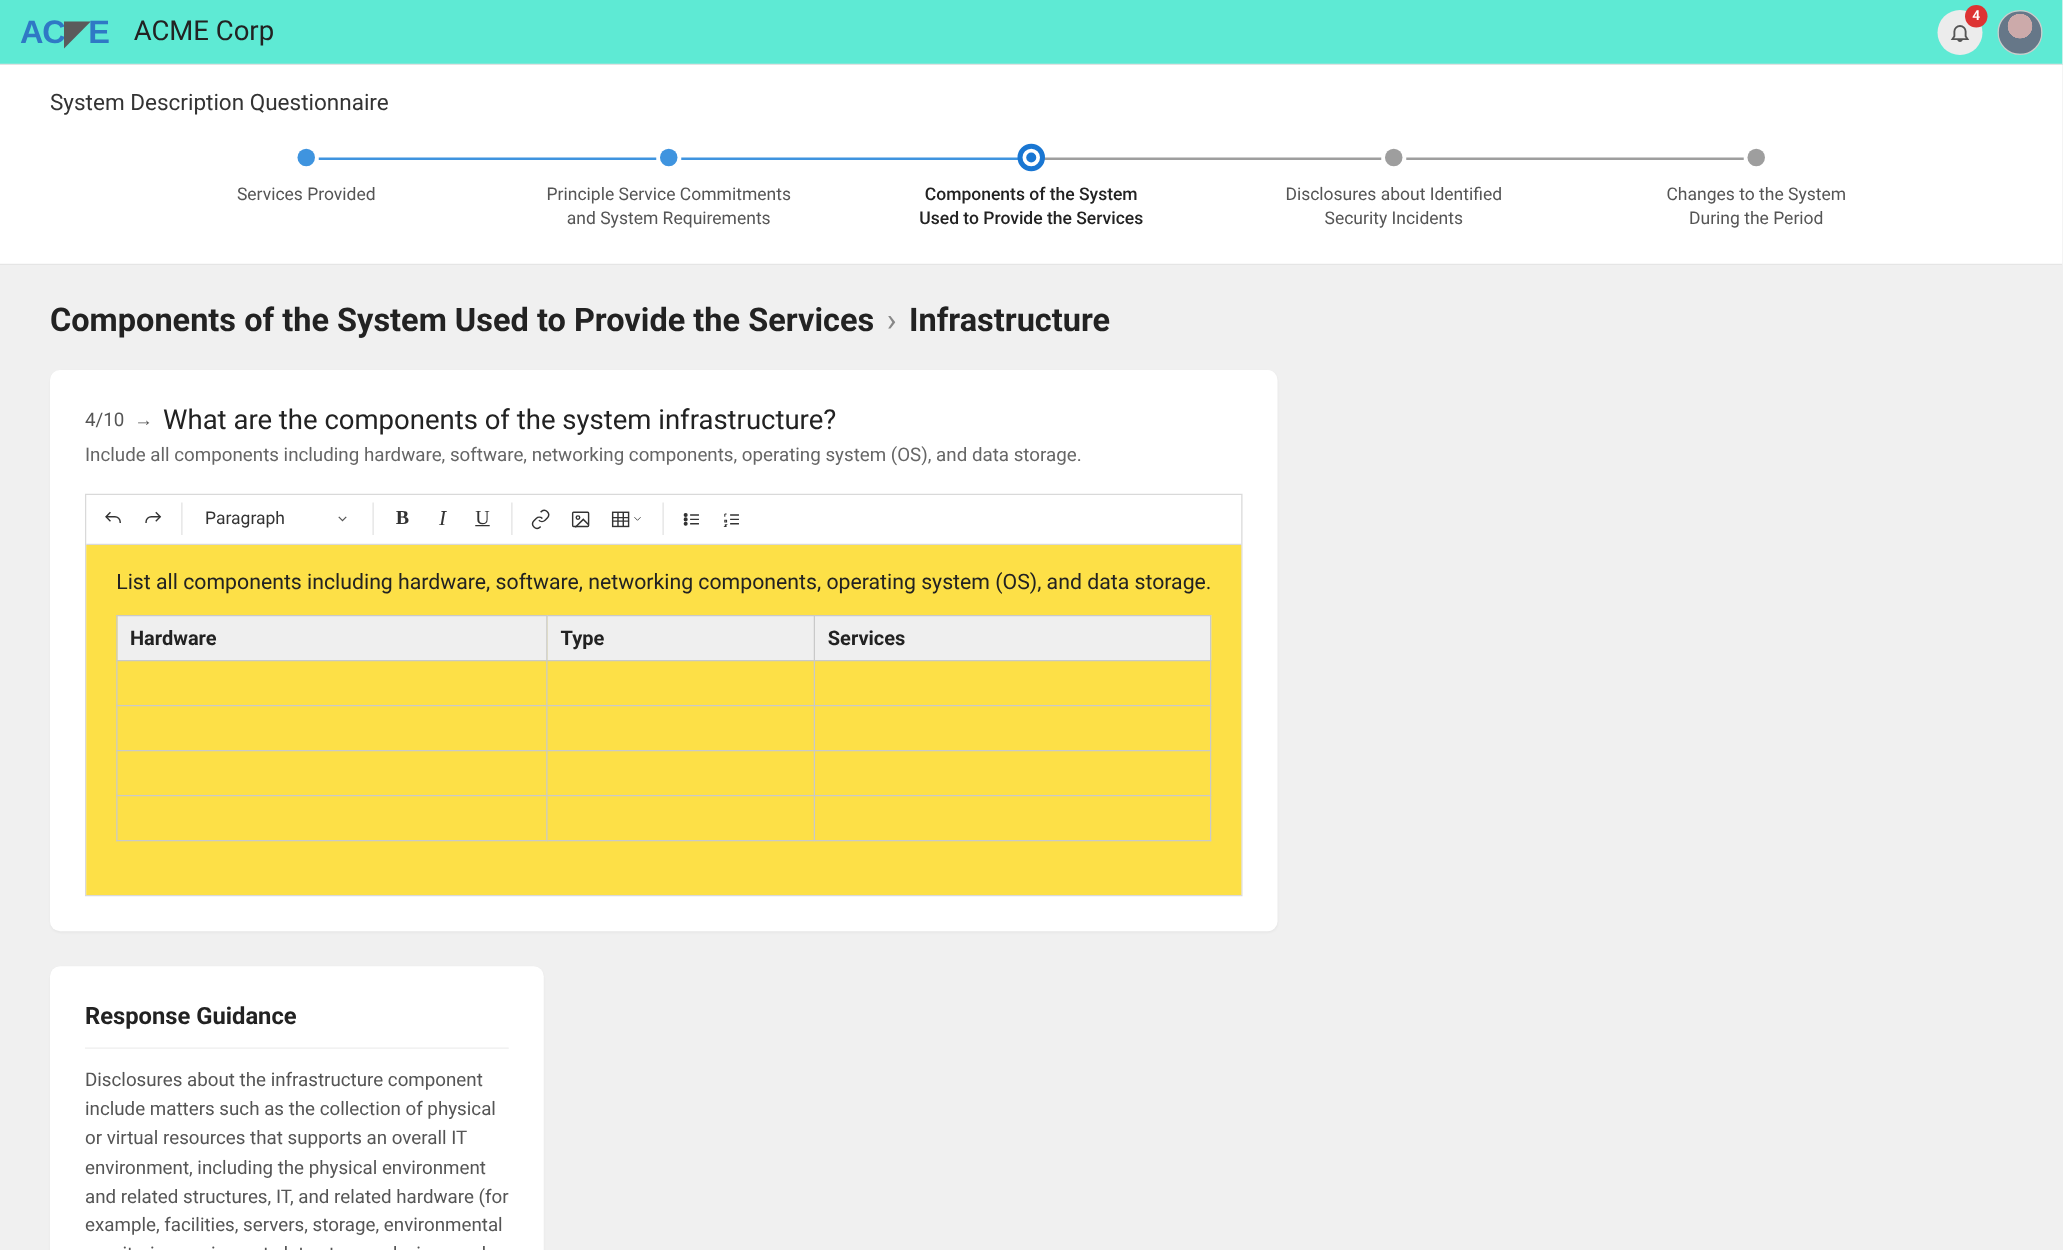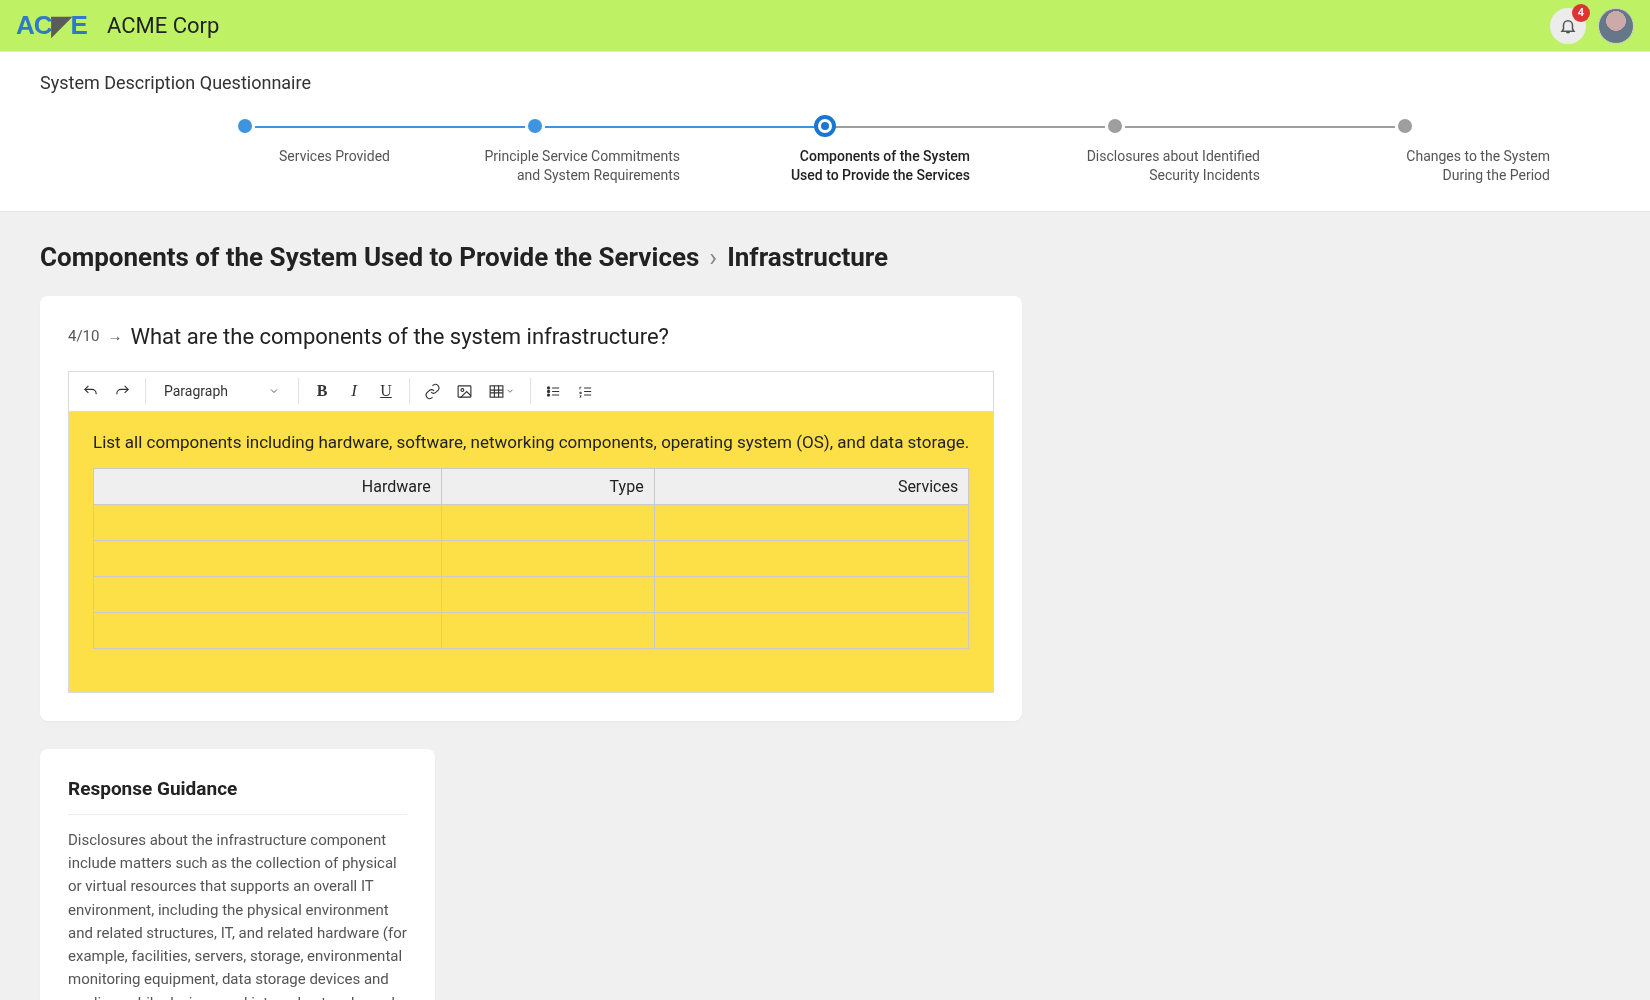--- a/index.html
+++ b/index.html
@@ -9,21 +9,21 @@
     color: #222;
     font-size: 14px;
     width: 1650px;
     height: 1000px;
     overflow: hidden;
   }
 
   
   .topbar {
     height: 52px;
-    background: #bef264;
+    background: #5eead4;
     border-bottom: 1px solid #e2e2e2;
     display: flex;
     align-items: center;
     padding: 0 16px;
     position: relative;
     text-align: center;
   }
   .logo {
     font-weight: 800;
     font-size: 26px;
@@ -124,21 +124,20 @@
   .step.current .dot::after{
     content:"";
     position:absolute; inset:3px;
     background:#1976d2; border-radius:50%;
   }
   .step-label {
     font-size: 14px;
     color: #555;
     line-height: 1.35;
     white-space: pre-line;
-    text-align: right;
   }
   .step.current .step-label { color:#222; font-weight:500; }
 
   
   .main {
     padding: 30px 40px;
   }
   .breadcrumb {
     font-size: 26px;
     font-weight: 700;
@@ -216,22 +215,21 @@
   }
   table.infra th, table.infra td{
     border:1px solid #c9c9c9;
     padding:8px 10px;
     text-align:left;
     font-size:16px;
     height:36px;
   }
   table.infra th{
     background:#efefef;
-    font-weight:400;
-    text-align:right;
+    font-weight:700;
   }
 
   
   .side-title{
     font-size:19px; font-weight:700; color:#222;
     padding-bottom:14px; border-bottom:1px solid #eee;
     margin-bottom:14px;
   }
   .side-body{
     font-size:15px; color:#555; line-height:1.55;
@@ -322,20 +320,21 @@
   </div>
 
   <div class="content-row">
 
     <div class="card q-card">
       <div class="q-meta">
         <span>4/10</span>
         <span>→</span>
         <span class="q-title">What are the components of the system infrastructure?</span>
       </div>
+      <div class="q-desc">Include all components including hardware, software, networking components, operating system (OS), and data storage.</div>
 
       <div class="editor">
         <div class="toolbar">
           <div class="tb-btn">
               <svg viewBox="0 0 24 24">
                 <path d="M9 14l-5-5 5-5"></path>
                 <path d="M4 9h10a6 6 0 016 6v1"></path>
               </svg>
             </div>
           <div class="tb-btn">

